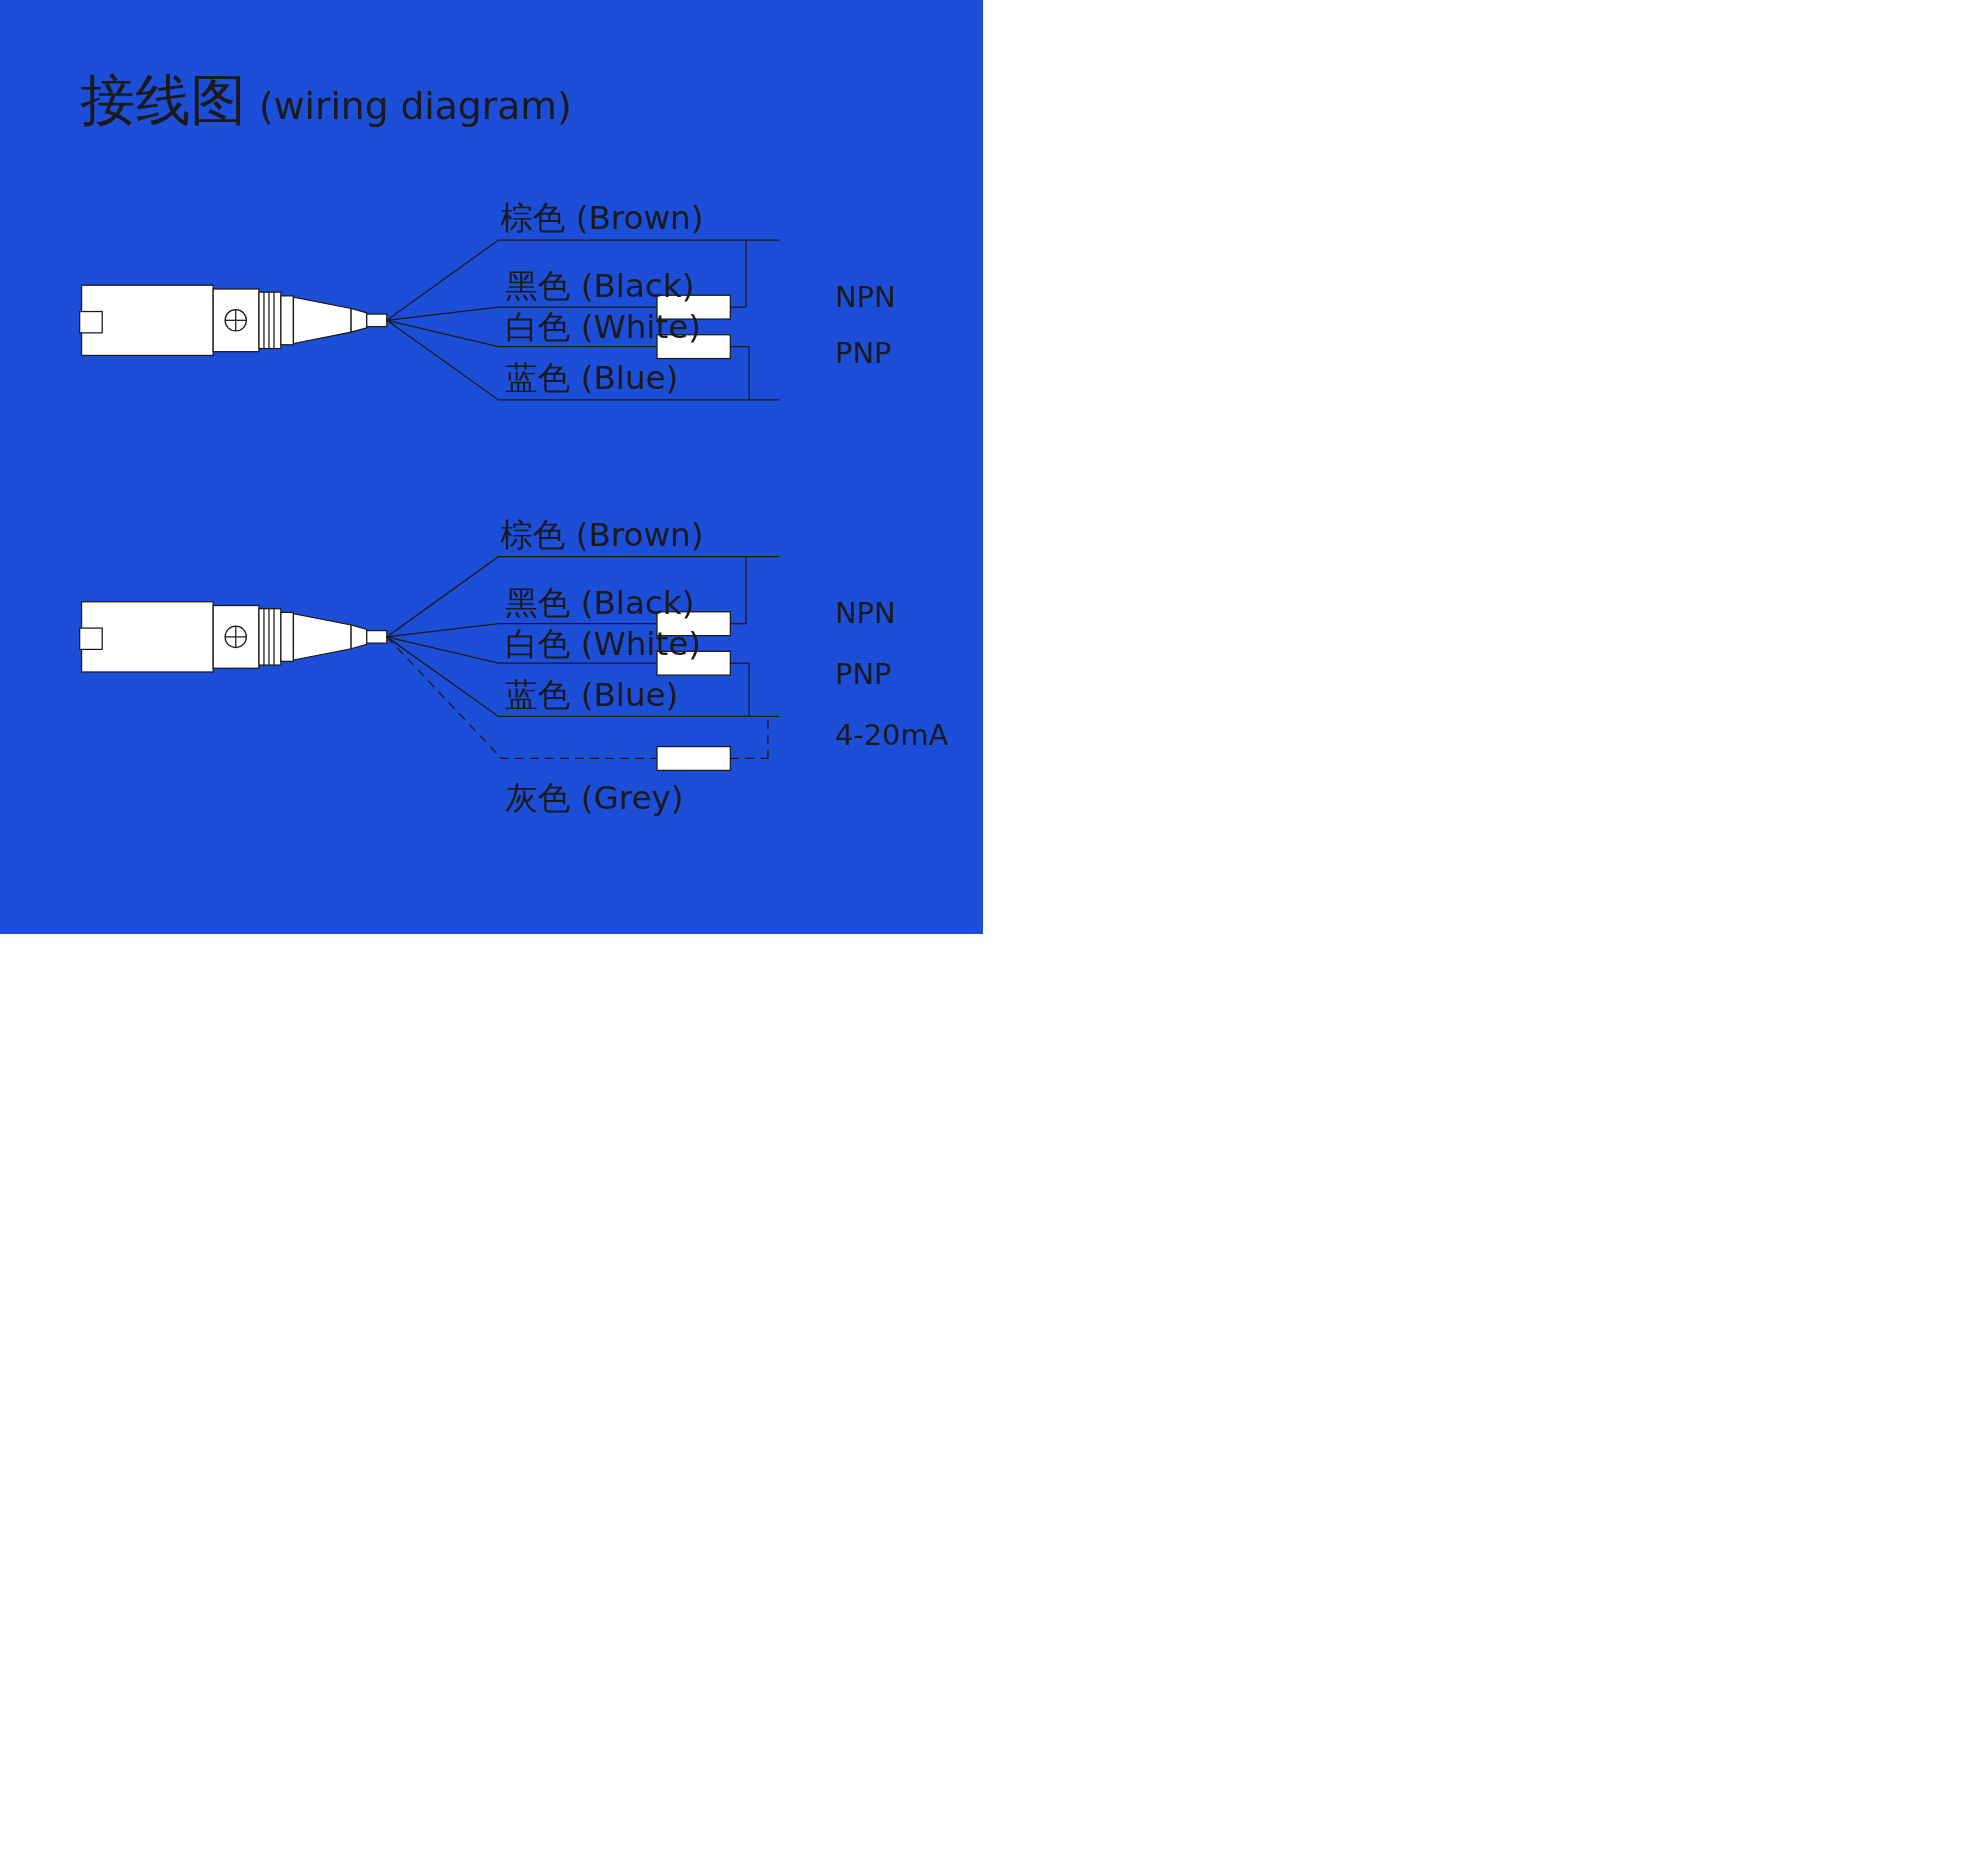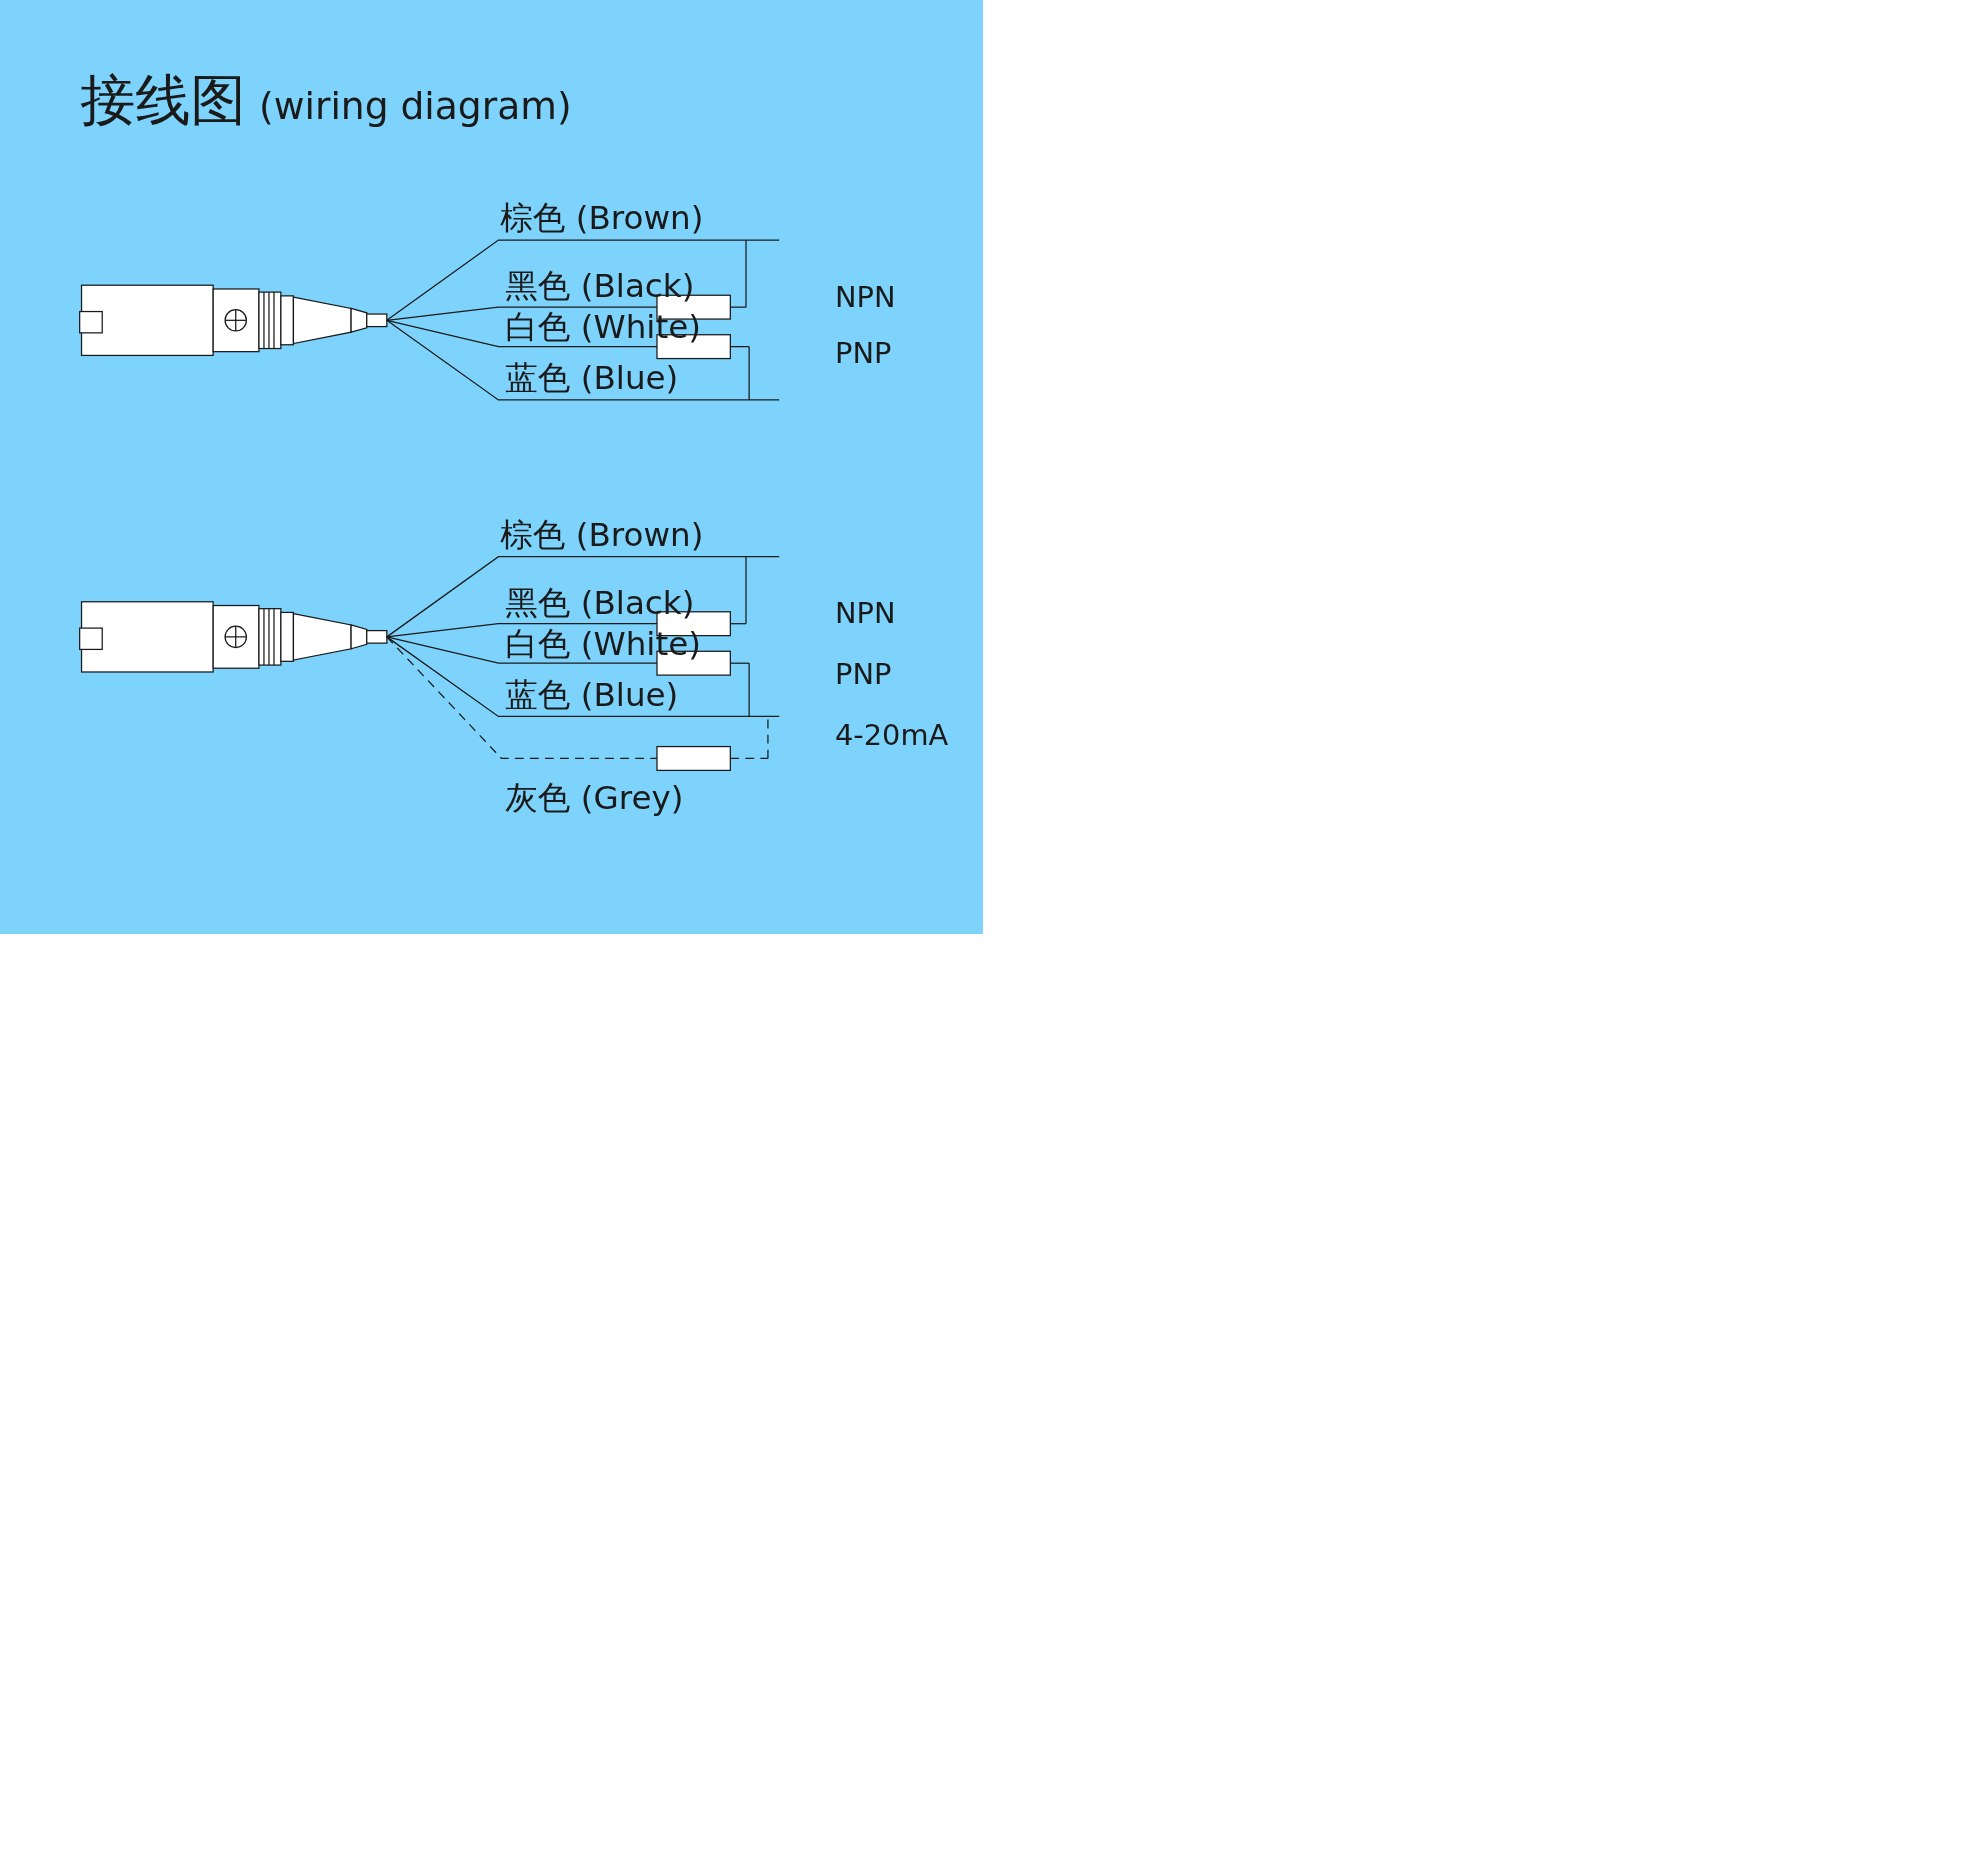--- a/index.html
+++ b/index.html
@@ -3,21 +3,21 @@
 <meta charset="utf-8">
 <style>
   html, body {
     margin: 0;
     padding: 0;
     background: #ffffff;
   }
   .page {
     width: 983px;
     height: 934px;
-    background: #7dd3fc;
+    background: #1d4ed8;
     position: relative;
     font-family: "DejaVu Sans", "Liberation Sans", sans-serif;
   }
   svg {
     display: block;
     width: 983px;
     height: 934px;
   }
   .stroke {
     stroke: #1a1a1a;

